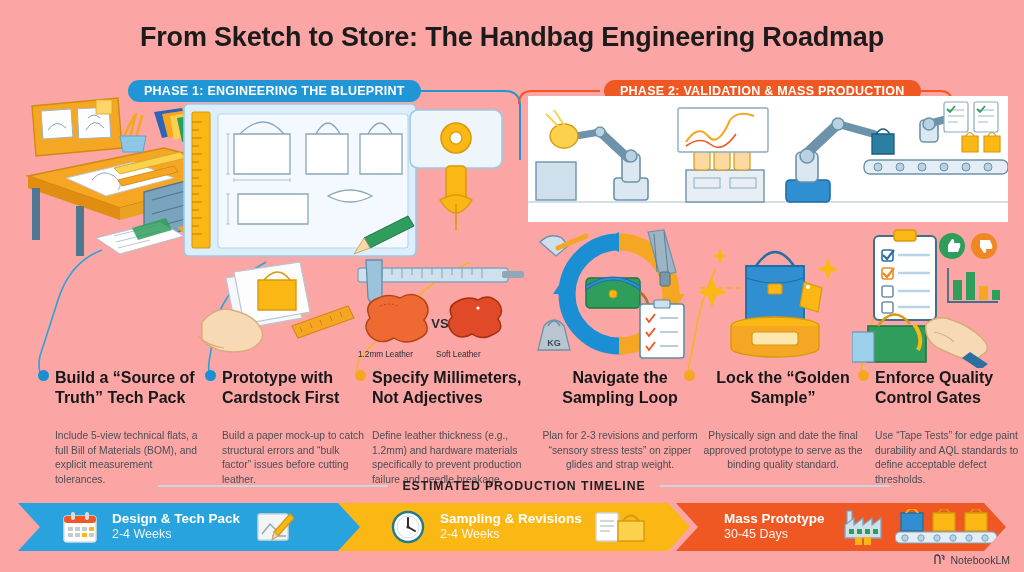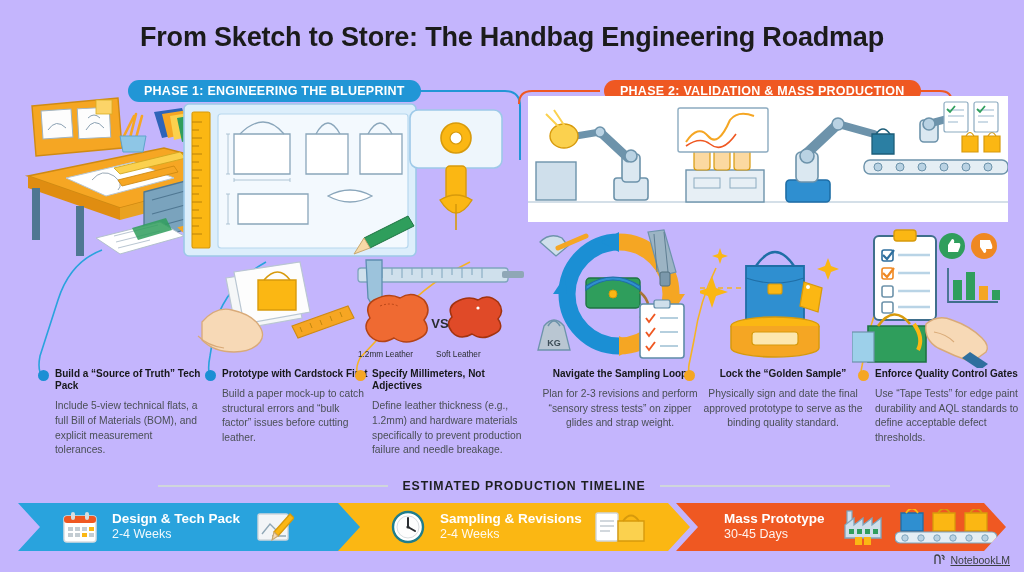--- a/index.html
+++ b/index.html
@@ -7,21 +7,21 @@
   html, body { width: 1024px; height: 572px; overflow: hidden; }
   body {
     font-family: "Liberation Sans", sans-serif;
     background: #ffffff;
     position: relative;
   }
   #canvas {
     position: relative;
     width: 1024px;
     height: 572px;
-    background: #c4b5fd;
+    background: #fca5a5;
     overflow: hidden;
   }
 
   
   .title {
     position: absolute;
     top: 22px; left: 0; width: 1024px;
     text-align: center;
     font-size: 27px;
     font-weight: bold;
@@ -55,25 +55,25 @@
     top: 368px;
     left: 0;
     width: 1024px;
     height: 110px;
   }
   .step {
     position: absolute;
     top: 0;
   }
   .step h3 {
-    font-size: 10px;
+    font-size: 16px;
     font-weight: bold;
     color: #17181a;
     line-height: 1.22;
-    margin-bottom: 7px;
+    margin-bottom: 22px;
   }
   .step p {
     font-size: 10.3px;
     color: #4a4f55;
     line-height: 1.42;
   }
   .step .dot {
     position: absolute;
     width: 11px; height: 11px;
     border-radius: 50%;
@@ -127,21 +127,21 @@
   #chev3 { left: 658px; width: 330px; background: #ef5822;
            clip-path: polygon(0 0, 308px 0, 330px 50%, 308px 100%, 0 100%, 22px 50%); }
 
   .chev .icon-slot { display: flex; align-items: center; justify-content: center; }
 
   
   .watermark {
     position: absolute;
     right: 14px; bottom: 6px;
     display: flex; align-items: center; gap: 4px;
-    font-size: 10.5px; color: #3c4043; text-decoration: underline;
+    font-size: 10.5px; color: #3c4043;
   }
 
   
   #connectors { position: absolute; inset: 0; pointer-events: none; }
 
   
   .lbl-small {
     position: absolute;
     font-size: 8.2px;
     color: #2a2d31;

